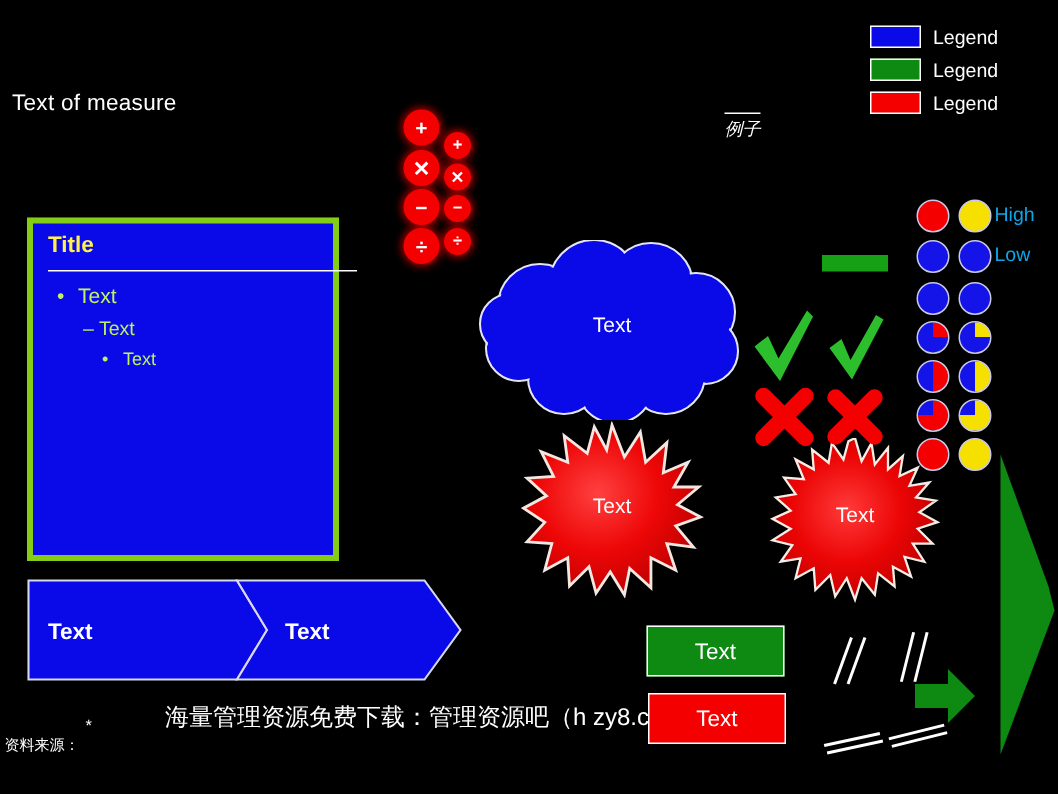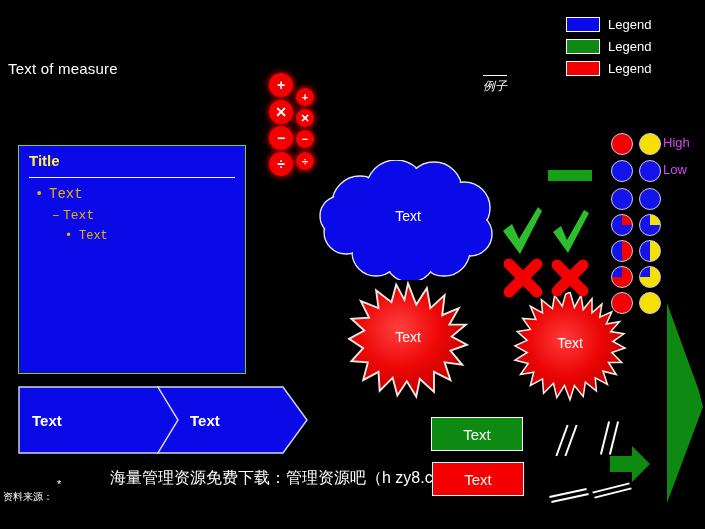--- a/index.html
+++ b/index.html
@@ -5,26 +5,26 @@
   html,body{margin:0;padding:0;background:#000;}
   body{width:705px;height:529px;overflow:hidden;position:relative;
        font-family:"Liberation Sans",sans-serif;color:#fff;}
   .stage{position:absolute;left:0;top:0;width:705px;height:529px;background:#000;}
   .abs{position:absolute;}
 
   
   #unit-label{left:8px;top:60px;font-size:15px;color:#fff;letter-spacing:.2px;}
 
   
-  #content-box{left:18px;top:145px;width:228px;height:229px;background:#0A0AE8;
-               border:1px solid #84cc16;box-sizing:border-box;}
+  #content-box{left:18px;top:145px;width:208px;height:229px;background:#0A0AE8;
+               border:4px solid #84cc16;box-sizing:border-box;}
   #content-title{position:absolute;left:10px;top:6px;font-size:15px;font-weight:bold;
                  color:#FFF04A;}
   #content-rule{position:absolute;left:10px;top:31px;width:206px;height:1px;background:#fff;}
-  .bul{position:absolute;color:#eab308;white-space:nowrap;font-family:Liberation Mono, monospace;}
+  .bul{position:absolute;color:#bef264;white-space:nowrap;}
   #bullet1{left:16px;top:40px;font-size:14px;}
   #bullet2{left:30px;top:62px;font-size:13px;text-align:center;}
   #bullet3{left:46px;top:83px;font-size:12px;}
   .bmark{display:inline-block;width:14px;}
 
   
   #chevron-bar{left:18px;top:386px;width:290px;height:68px;}
 
   
   .op{position:absolute;border-radius:50%;background:#F50000;color:#fff;
@@ -47,30 +47,30 @@
                font-size:14px;color:#fff;}
 
   
   #check-lg{left:500px;top:205px;width:44px;height:52px;}
   #check-sm{left:551px;top:208px;width:40px;height:48px;}
   #cross-lg{left:501px;top:256px;width:44px;height:44px;}
   #cross-sm{left:548px;top:256px;width:44px;height:44px;}
   #green-dash{left:548px;top:170px;width:44px;height:11px;background:#16A016;}
 
   
-  #legend{left:566px;top:16px;width:104px;text-align:center;}
+  #legend{left:580px;top:16px;width:104px;text-align:center;}
   .legend-row{display:flex;align-items:center;height:17px;margin-bottom:5px;}
   .legend-swatch{width:34px;height:15px;border:1px solid #ffffff;box-sizing:border-box;}
   .legend-label{margin-left:8px;font-size:13px;color:#fff;}
 
   
   #harvey{left:605px;top:130px;width:100px;height:180px;}
   .hb{position:absolute;width:22px;height:22px;border-radius:50%;
       border:1px solid #c9c9e8;box-sizing:border-box;}
-  .hb-label{position:absolute;font-size:13px;color:#d946ef;left:58px;}
+  .hb-label{position:absolute;font-size:13px;color:#0ea5e9;left:58px;}
 
   
   #arrow-small{left:608px;top:444px;width:44px;height:40px;}
   #arrow-big{left:663px;top:303px;width:42px;height:200px;}
 
   
   .slash{position:absolute;background:#ffffff;}
 
   
   #green-box{left:431px;top:417px;width:92px;height:34px;background:#0E8A12;

